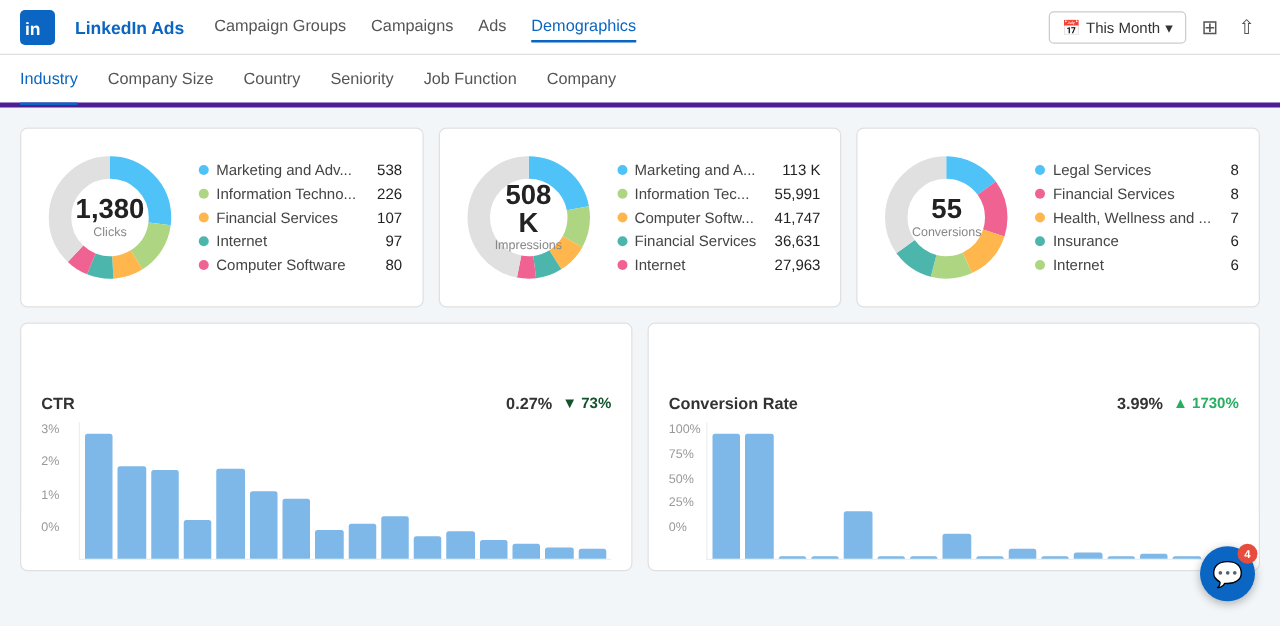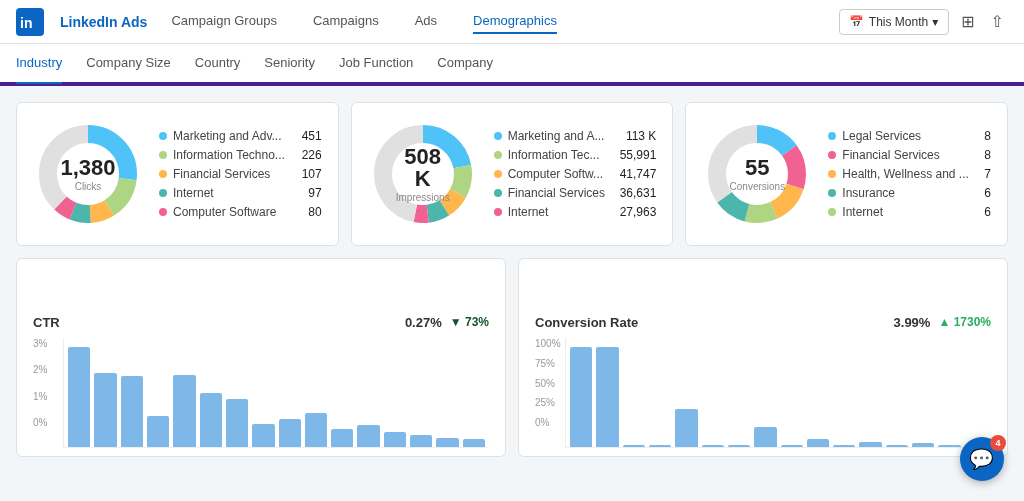--- a/index.html
+++ b/index.html
@@ -3,21 +3,21 @@
   <meta charset="utf-8">
   <style>
     * { box-sizing: border-box; margin: 0; padding: 0; }
     body { font-family: -apple-system, BlinkMacSystemFont, 'Segoe UI', Arial, sans-serif; background: #f3f6f8; font-size: 13px; color: #333; }
 
     
     .top-nav { background: #fff; border-bottom: 1px solid #e0e0e0; display: flex; align-items: center; padding: 0 16px; height: 44px; }
     .linkedin-logo { display: flex; align-items: center; margin-right: 16px; }
     .linkedin-logo svg { width: 28px; height: 28px; }
     .nav-title { font-weight: 600; font-size: 14px; color: #0a66c2; margin-right: 24px; }
-    .nav-links { display: flex; gap: 36px; flex: 1; }
+    .nav-links { display: flex; gap: 20px; flex: 1; }
     .nav-link { font-size: 13px; color: #555; cursor: pointer; padding: 4px 0; text-decoration: none; }
     .nav-link.active { color: #0a66c2; border-bottom: 2px solid #0a66c2; font-weight: 500; }
     .nav-right { display: flex; align-items: center; gap: 8px; margin-left: auto; }
     .date-btn { border: 1px solid #ccc; background: #fff; padding: 5px 10px; border-radius: 4px; font-size: 12px; cursor: pointer; display: flex; align-items: center; gap: 4px; color: #333; }
     .icon-btn { background: none; border: none; cursor: pointer; color: #555; font-size: 16px; padding: 4px; }
 
     
     .sub-nav { background: #fff; border-bottom: 4px solid #4c1d95; display: flex; align-items: center; padding: 0 16px; height: 42px; }
     .sub-nav-links { display: flex; gap: 24px; }
     .sub-nav-link { font-size: 13px; color: #555; cursor: pointer; padding: 12px 0; text-decoration: none; border-bottom: 2px solid transparent; }
@@ -115,21 +115,21 @@
       <div class="donut-label">
         <div class="donut-value">1,380</div>
         <div class="donut-sub">Clicks</div>
       </div>
     </div>
     <div class="legend">
 
     <div class="legend-item">
       <div class="legend-dot" style="background:#4fc3f7"></div>
       <span class="legend-name">Marketing and Adv...</span>
-      <span class="legend-val">451</span>
+      <span class="legend-val">538</span>
     </div>
 
     <div class="legend-item">
       <div class="legend-dot" style="background:#aed581"></div>
       <span class="legend-name">Information Techno...</span>
       <span class="legend-val">226</span>
     </div>
 
     <div class="legend-item">
       <div class="legend-dot" style="background:#ffb74d"></div>

